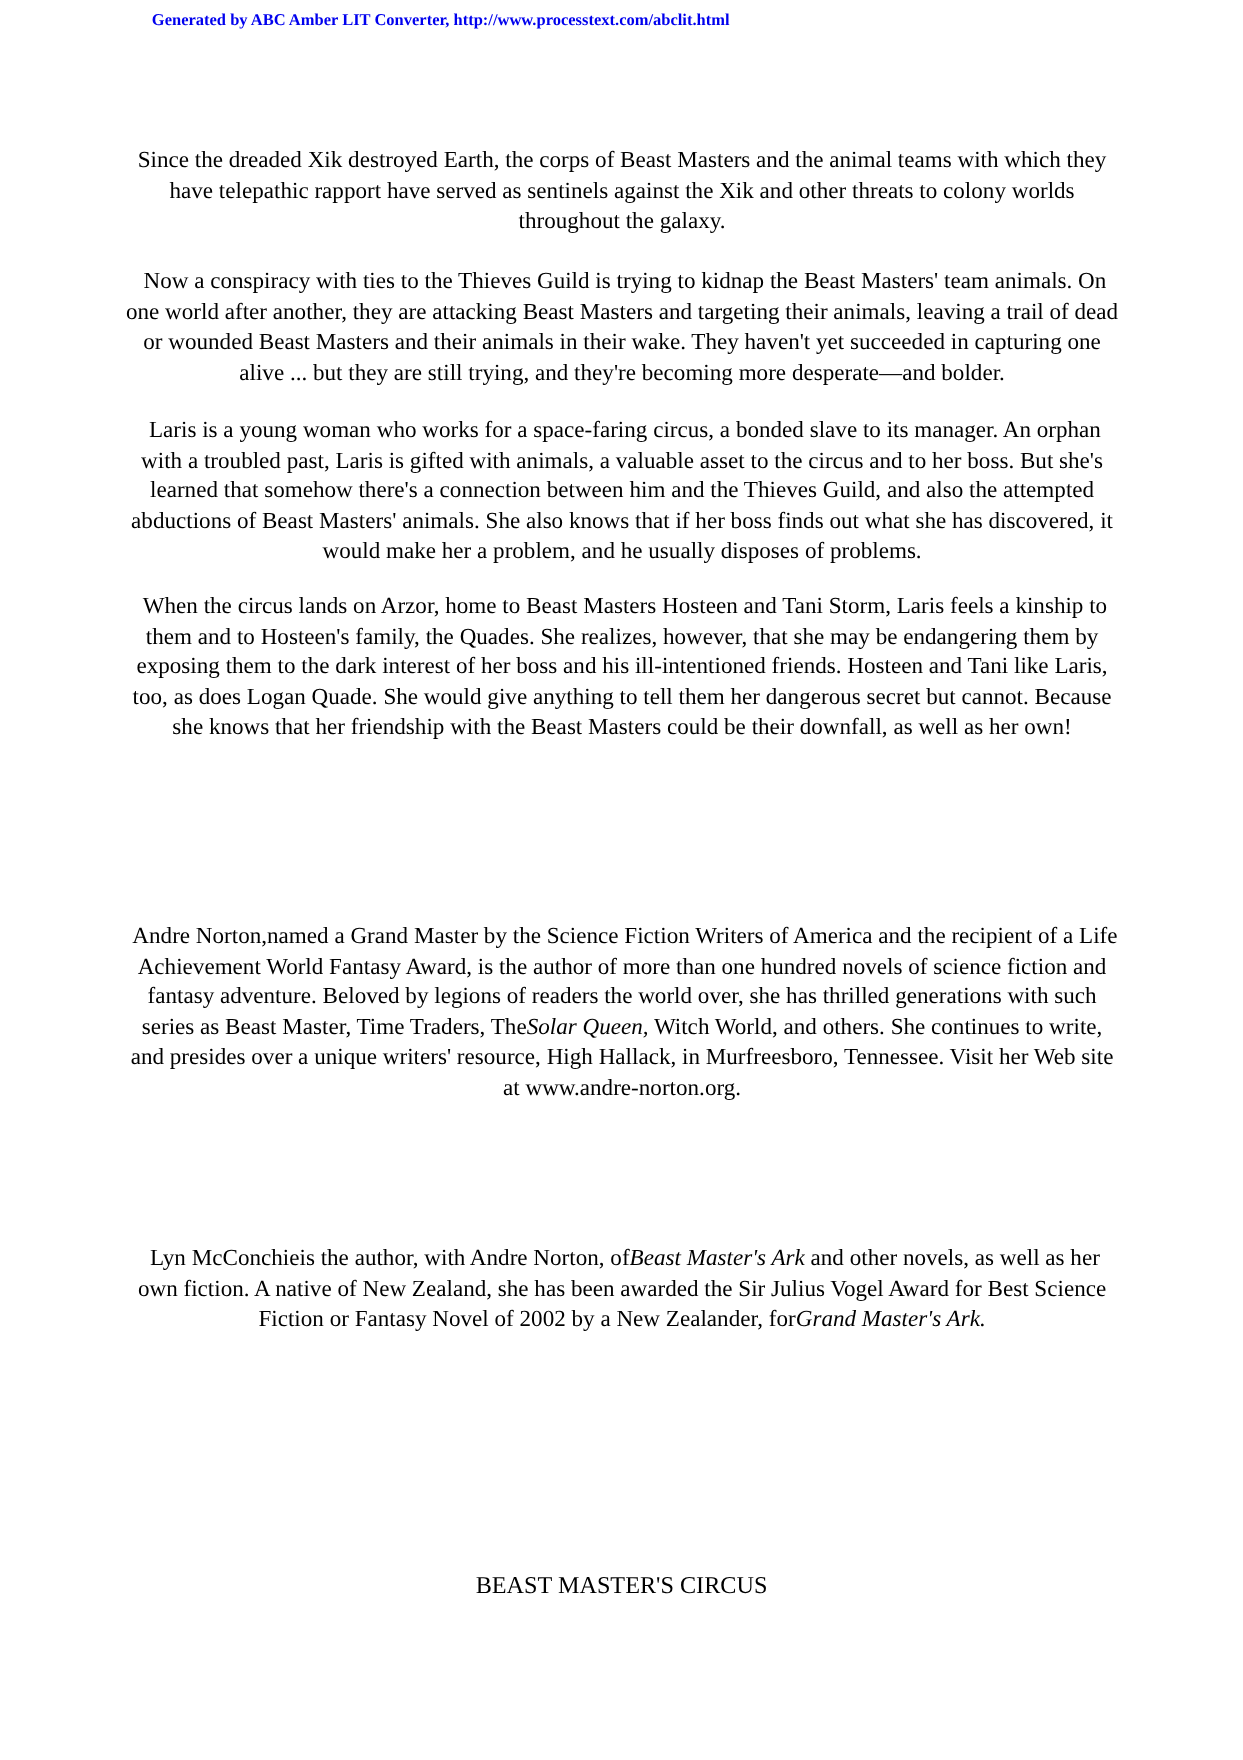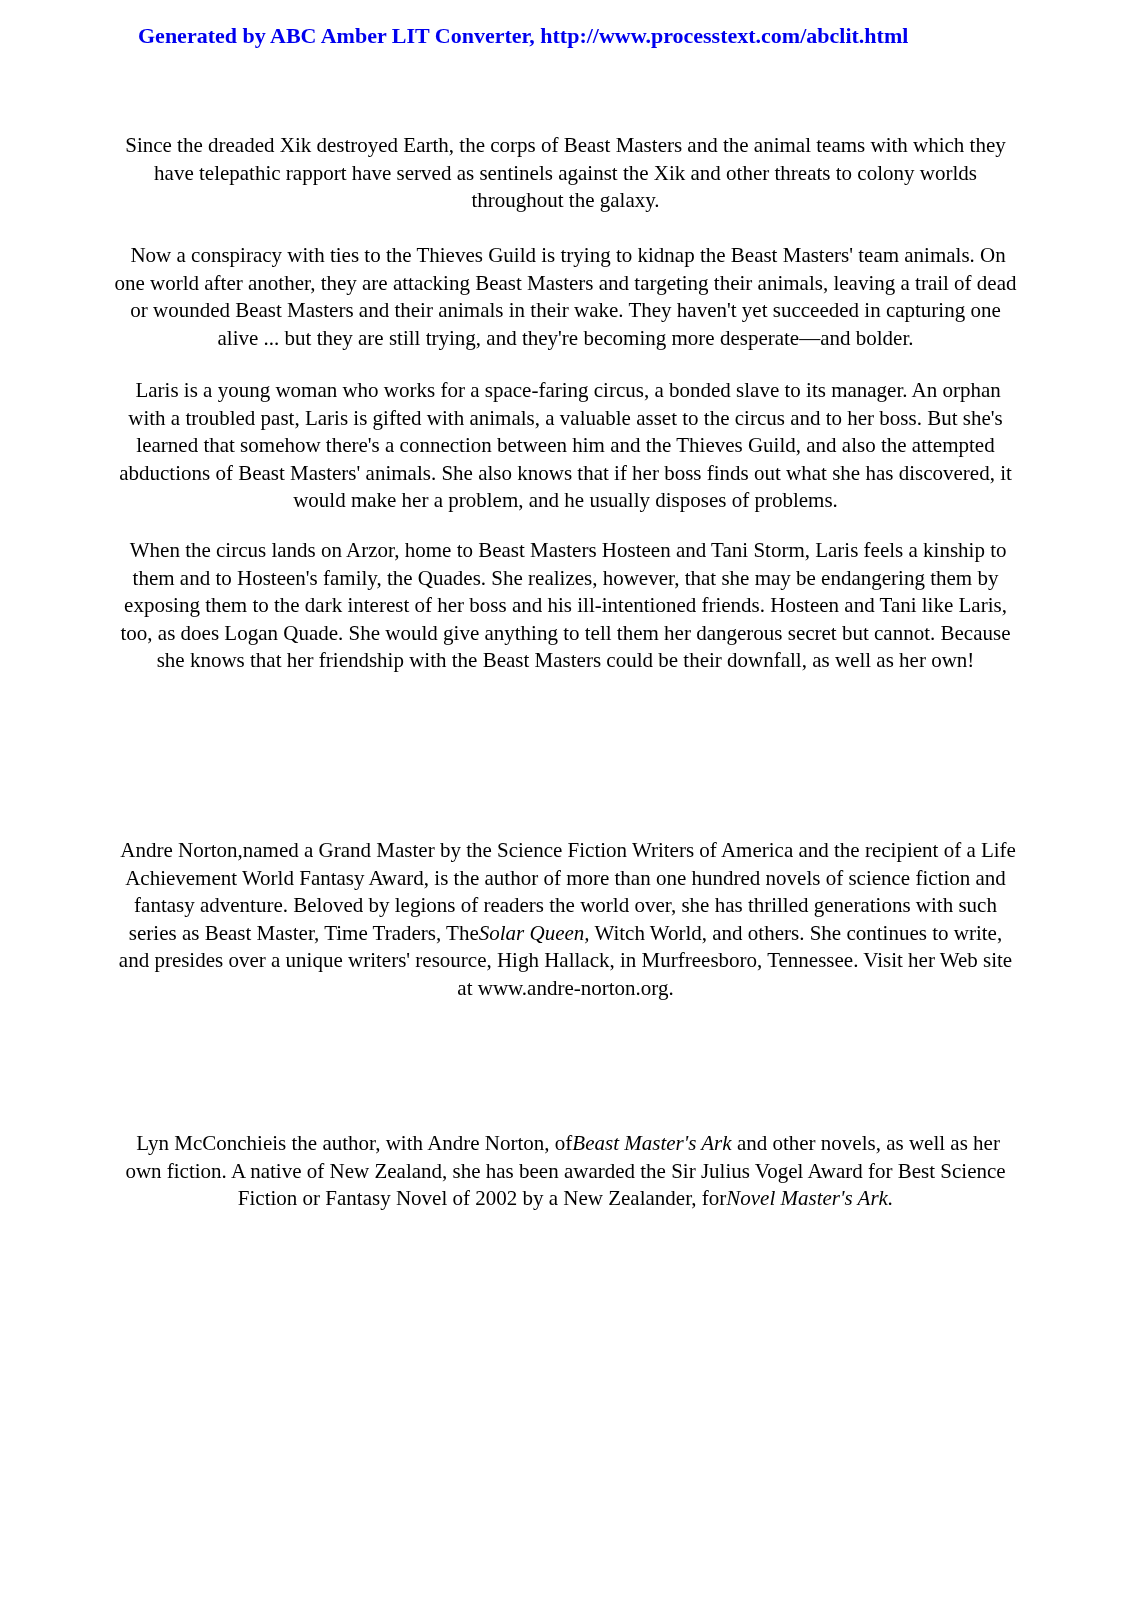--- a/index.html
+++ b/index.html
@@ -13,25 +13,24 @@
     height: 1600px;
     background: #ffffff;
     font-family: "Liberation Serif", serif;
     color: #000000;
     overflow: hidden;
   }
   .credit {
     position: absolute;
     left: 138px;
     top: 11px;
-    font-size: 22px;
+    font-size: 15px;
     font-weight: bold;
     color: #0000ee;
     white-space: pre;
-    margin-top: 12px;
   }
   .para {
     position: absolute;
     left: 113px;
     width: 905px;
     margin: 0;
     font-size: 21px;
     line-height: 27.5px;
     white-space: pre-wrap;
     text-align: center;
@@ -57,16 +56,17 @@
   <p class="para" style="top:132px">Since the dreaded Xik destroyed Earth, the corps of Beast Masters and the animal teams with which they have telepathic rapport have served as sentinels against the Xik and other threats to colony worlds throughout the galaxy.</p>
 
   <p class="para" style="top:242px"> Now a conspiracy with ties to the Thieves Guild is trying to kidnap the Beast Masters' team animals. On one world after another, they are attacking Beast Masters and targeting their animals, leaving a trail of dead or wounded Beast Masters and their animals in their wake. They haven't yet succeeded in capturing one alive ... but they are still trying, and they're becoming more desperate—and bolder.</p>
 
   <p class="para" style="top:377px"> Laris is a young woman who works for a space-faring circus, a bonded slave to its manager. An orphan with a troubled past, Laris is gifted with animals, a valuable asset to the circus and to her boss. But she's learned that somehow there's a connection between him and the Thieves Guild, and also the attempted abductions of Beast Masters' animals. She also knows that if her boss finds out what she has discovered, it would make her a problem, and he usually disposes of problems.</p>
 
   <p class="para" style="top:537px"> When the circus lands on Arzor, home to Beast Masters Hosteen and Tani Storm, Laris feels a kinship to them and to Hosteen's family, the Quades. She realizes, however, that she may be endangering them by exposing them to the dark interest of her boss and his ill-intentioned friends. Hosteen and Tani like Laris, too, as does Logan Quade. She would give anything to tell them her dangerous secret but cannot. Because she knows that her friendship with the Beast Masters could be their downfall, as well as her own!</p>
 
   <p class="para" style="top:837px"><span> Andre Norton,named a Grand Master by the Science Fiction Writers of America and the recipient of a Life Achievement World Fantasy Award, is the author of more than one hundred novels of science fiction and fantasy adventure. Beloved by legions of readers the world over, she has thrilled generations with such series as Beast Master, Time Traders, The</span><span class="i">Solar Queen,</span><span> Witch World, and others. She continues to write, and presides over a unique writers' resource, High Hallack, in Murfreesboro, Tennessee. Visit her Web site at www.andre-norton.org.</span></p>
 
-  <p class="para" style="top:1130px"><span> Lyn McConchieis the author, with Andre Norton, of</span><span class="i">Beast Master's Ark</span><span> and other novels, as well as her own fiction. A native of New Zealand, she has been awarded the Sir Julius Vogel Award for Best Science Fiction or Fantasy Novel of 2002 by a New Zealander, for</span><span class="i">Novel Master's Ark.</span></p>
+  <p class="para" style="top:1130px"><span> Lyn McConchieis the author, with Andre Norton, of</span><span class="i">Beast Master's Ark</span><span> and other novels, as well as her own fiction. A native of New Zealand, she has been awarded the Sir Julius Vogel Award for Best Science Fiction or Fantasy Novel of 2002 by a New Zealander, for</span><span class="i">Grand Master's Ark.</span></p>
 
+  <div class="book-title">BEAST MASTER'S CIRCUS</div>
 
 </div>
 
 </body></html>

